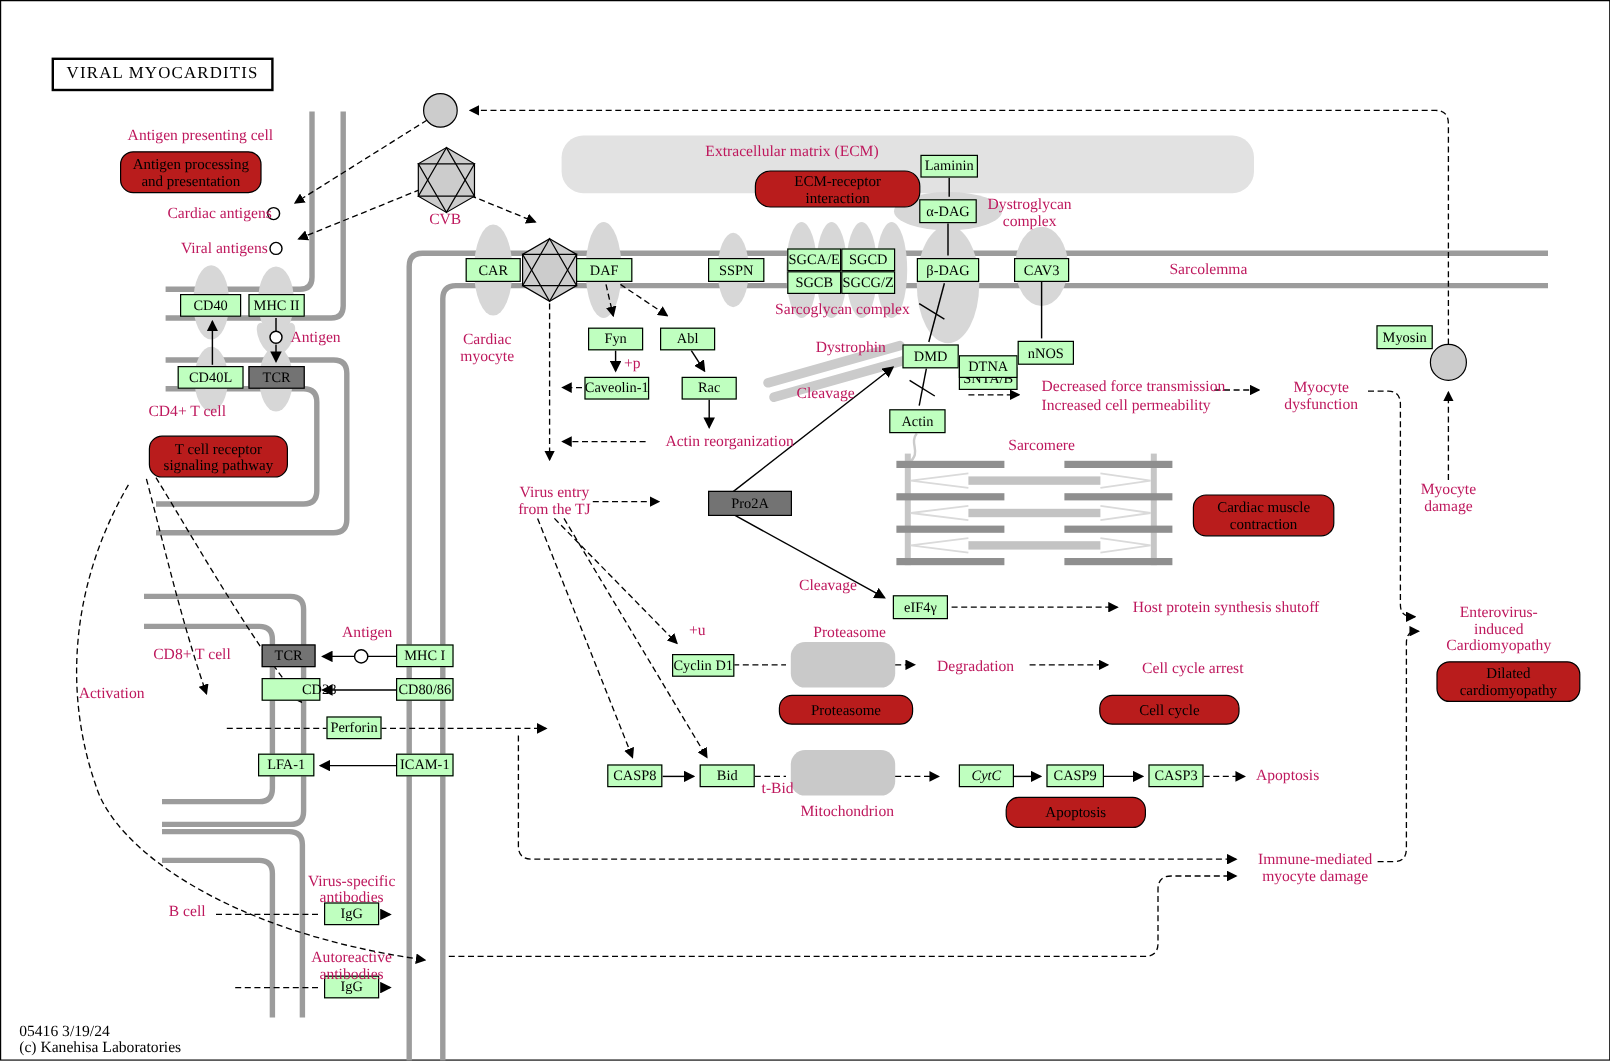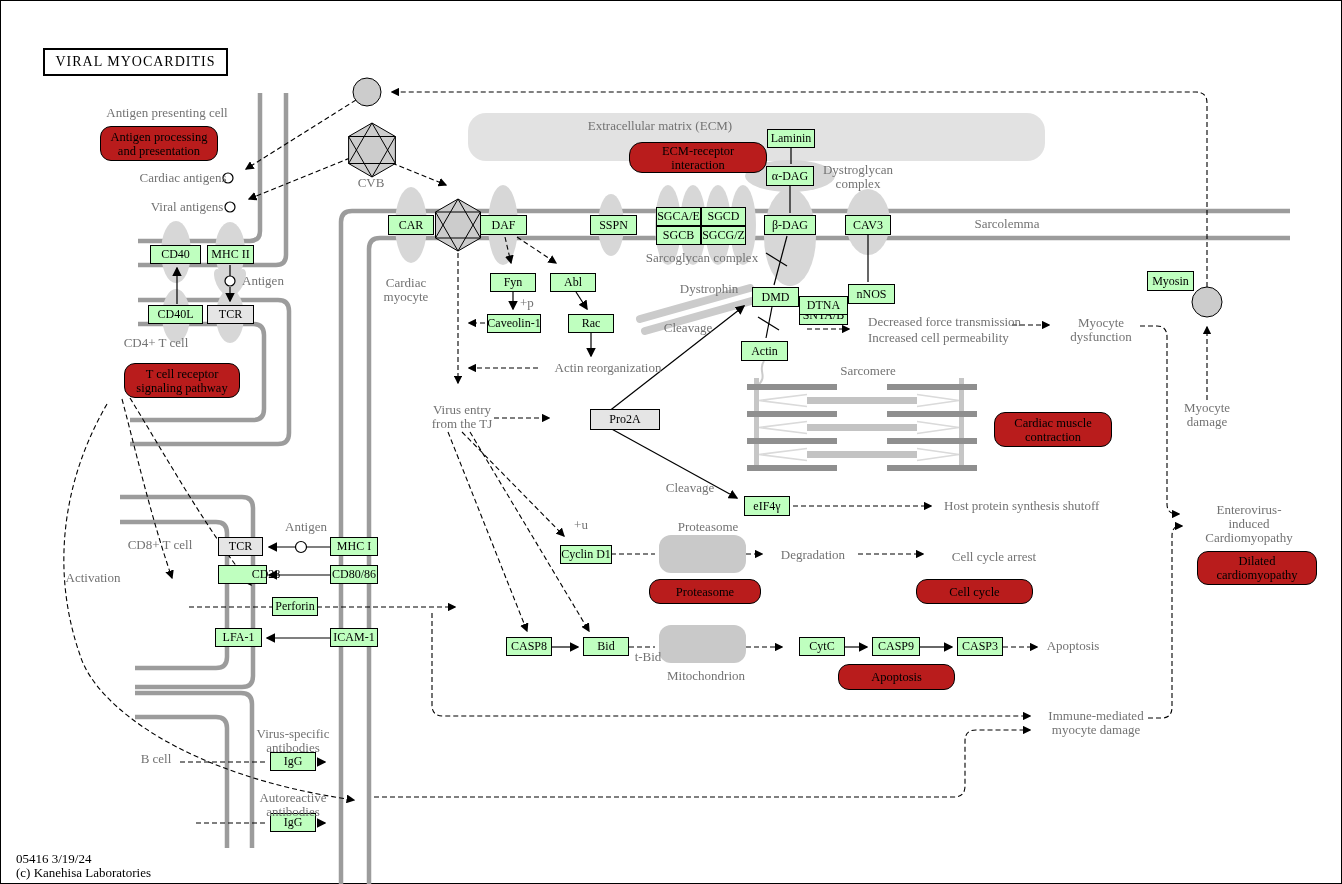--- a/index.html
+++ b/index.html
@@ -2,25 +2,25 @@
 <html><head>
 <meta charset="utf-8">
 <style>
   html,body{margin:0;padding:0;background:#888;}
   #stage{position:relative;width:1342px;height:884px;background:#fff;overflow:hidden;
          box-shadow:inset 0 0 0 1px #000;font-family:"Liberation Serif",serif;}
   #base{position:absolute;left:0;top:0;}
   .gene,.plain{position:absolute;border:1px solid #000;display:flex;align-items:center;
          justify-content:center;font:12px "Liberation Serif",serif;white-space:nowrap;box-sizing:border-box;}
   .gene{background:#BFFFBF;}
-  .plain{background:#e5e5e5;}
+  .plain{background:#737373;}
   .pbox{position:absolute;background:#b91c1c;border:1px solid #000;border-radius:11px;display:flex;
          align-items:center;justify-content:center;text-align:center;font:12.5px "Liberation Serif",serif;
          line-height:14px;white-space:pre-line;box-sizing:border-box;}
-  .lbl{position:absolute;font:13px "Liberation Serif",serif;line-height:14px;color:#737373;white-space:pre-line;}
+  .lbl{position:absolute;font:13px "Liberation Serif",serif;line-height:14px;color:#be185d;white-space:pre-line;}
   .lbl.center{transform:translate(-50%,-50%);text-align:center;}
   .lbl.left{transform:translate(0,-50%);text-align:left;}
   #title-box{position:absolute;left:43px;top:48px;width:181px;height:24px;border:2px solid #000;
          display:flex;align-items:center;justify-content:center;font:14px "Liberation Serif",serif;
          letter-spacing:1px;}
   .footer-line{position:absolute;left:16px;font:13px "Liberation Serif",serif;}
 </style>
 </head>
 <body>
 
@@ -208,21 +208,21 @@
     <div class="gene" style="left: 848px; top: 284px; width: 47px; height: 20px;">nNOS</div>
     <div class="gene" style="left: 741px; top: 341px; width: 47px; height: 20px;">Actin</div>
     <div class="gene" style="left: 490px; top: 273px; width: 46px; height: 19px;">Fyn</div>
     <div class="gene" style="left: 550px; top: 273px; width: 46px; height: 19px;">Abl</div>
     <div class="gene" style="left: 487px; top: 314px; width: 54px; height: 19px;">Caveolin-1</div>
     <div class="gene" style="left: 568px; top: 314px; width: 46px; height: 19px;">Rac</div>
     <div class="gene" style="left: 744px; top: 496px; width: 46px; height: 20px;">eIF4γ</div>
     <div class="gene" style="left: 560px; top: 545px; width: 52px; height: 19px;">Cyclin D1</div>
     <div class="gene" style="left: 506px; top: 637px; width: 46px; height: 19px;">CASP8</div>
     <div class="gene" style="left: 583px; top: 637px; width: 46px; height: 19px;">Bid</div>
-    <div class="gene" style="left: 799px; top: 637px; width: 46px; height: 19px;">CytC</div>
+    <div class="gene" style="left: 799px; top: 637px; width: 46px; height: 19px; font-style: italic;">CytC</div>
     <div class="gene" style="left: 872px; top: 637px; width: 48px; height: 19px;">CASP9</div>
     <div class="gene" style="left: 957px; top: 637px; width: 46px; height: 19px;">CASP3</div>
     <div class="gene" style="left: 1147px; top: 271px; width: 47px; height: 20px;">Myosin</div>
     <div class="gene" style="left: 150px; top: 245px; width: 51px; height: 19px;">CD40</div>
     <div class="gene" style="left: 207px; top: 245px; width: 47px; height: 19px;">MHC II</div>
     <div class="gene" style="left: 148px; top: 305px; width: 55px; height: 19px;">CD40L</div>
     <div class="gene" style="left: 218px; top: 565px; width: 45px; height: 19px; padding-left: 47px;">CD28</div>
     <div class="gene" style="left: 330px; top: 537px; width: 48px; height: 19px;">MHC I</div>
     <div class="gene" style="left: 330px; top: 565px; width: 48px; height: 19px;">CD80/86</div>
     <div class="gene" style="left: 272px; top: 597px; width: 46px; height: 19px;">Perforin</div>

